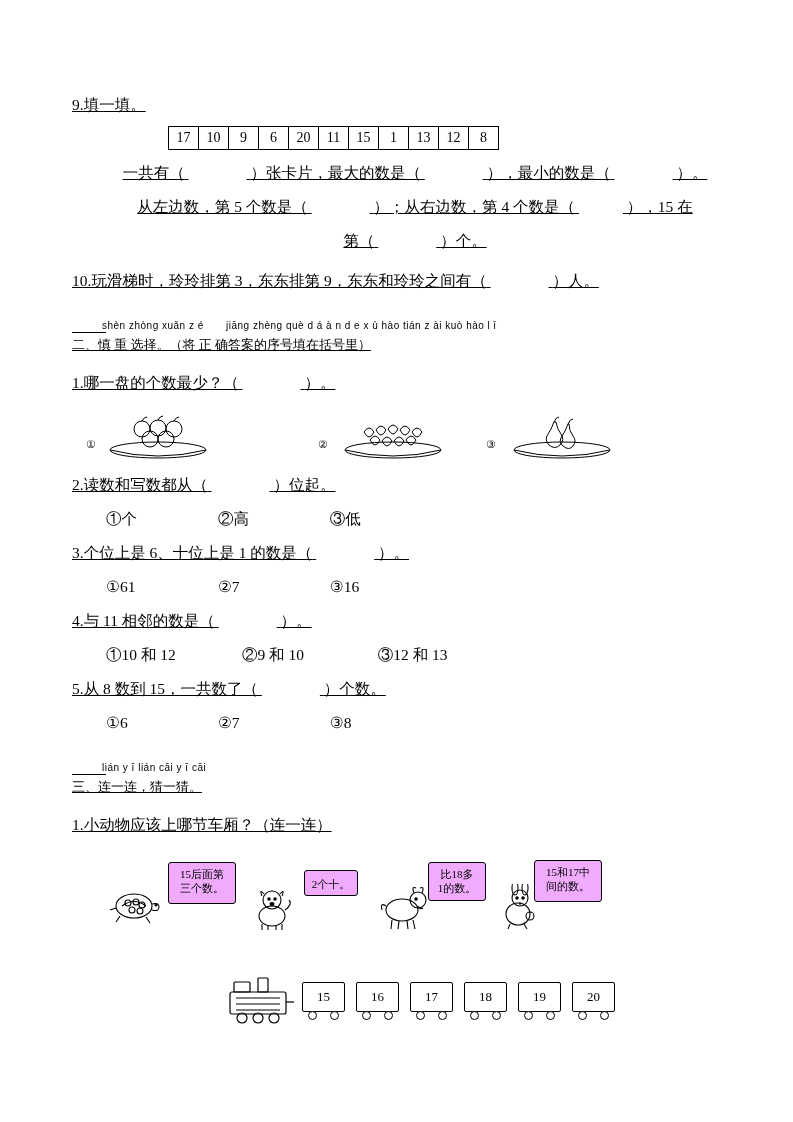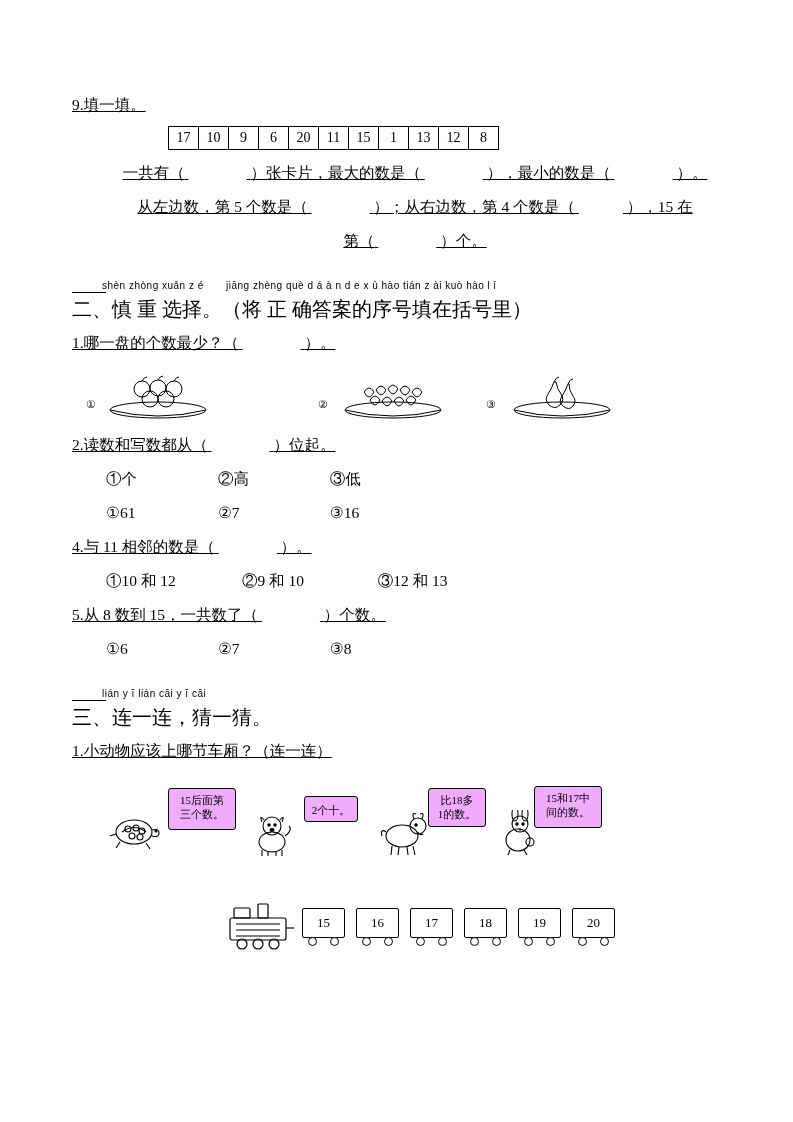--- a/index.html
+++ b/index.html
@@ -75,22 +75,23 @@
     position: absolute;
     top: 0;
     font-size: 10px;
     font-family: Liberation Sans, sans-serif;
     letter-spacing: 0.5px;
     white-space: nowrap;
   }
   .pinyin-line {
     position: absolute;
     top: 16px;
-    font-size: 20px;
+    font-size: 13px;
     white-space: nowrap;
+    text-decoration: underline;
   }
   .sec-underline {
     position: absolute;
     top: 12px;
     left: 0;
     width: 34px;
     border-top: 1px solid #000;
   }
 
   .choices {
@@ -211,20 +212,25 @@
       <span class="blank-sm"></span>
       <span>），15 在</span>
     </div>
 
     <div class="line indent">
       <span>第（</span>
       <span class="blank"></span>
       <span>）个。</span>
     </div>
 
+    <div class="line" style="margin-top:6px">
+      <span>10.玩滑梯时，玲玲排第 3，东东排第 9，东东和玲玲之间有（</span>
+      <span class="blank"></span>
+      <span>）人。</span>
+    </div>
 
     <div class="pinyin-head">
       <div class="sec-underline"></div>
       <div class="pinyin" style="left:30px">shèn zhòng xuǎn z é</div>
       <div class="pinyin" style="left:154px">jiāng zhèng què d á à n d e x ù hào tián z ài kuò hào l ǐ</div>
       <div class="pinyin-line">二、慎 重 选择。（将 正 确答案的序号填在括号里）</div>
     </div>
 
     <div class="line">
       <span>1.哪一盘的个数最少？（</span>
@@ -296,20 +302,25 @@
       <span>2.读数和写数都从（</span>
       <span class="blank"></span>
       <span>）位起。</span>
     </div>
     <div class="choices">
       <span class="choice">①个</span>
       <span class="choice">②高</span>
       <span class="choice">③低</span>
     </div>
 
+    <div class="line">
+      <span>3.个位上是 6、十位上是 1 的数是（</span>
+      <span class="blank"></span>
+      <span>）。</span>
+    </div>
     <div class="choices">
       <span class="choice">①61</span>
       <span class="choice">②7</span>
       <span class="choice">③16</span>
     </div>
 
     <div class="line">
       <span>4.与 11 相邻的数是（</span>
       <span class="blank"></span>
       <span>）。</span>

